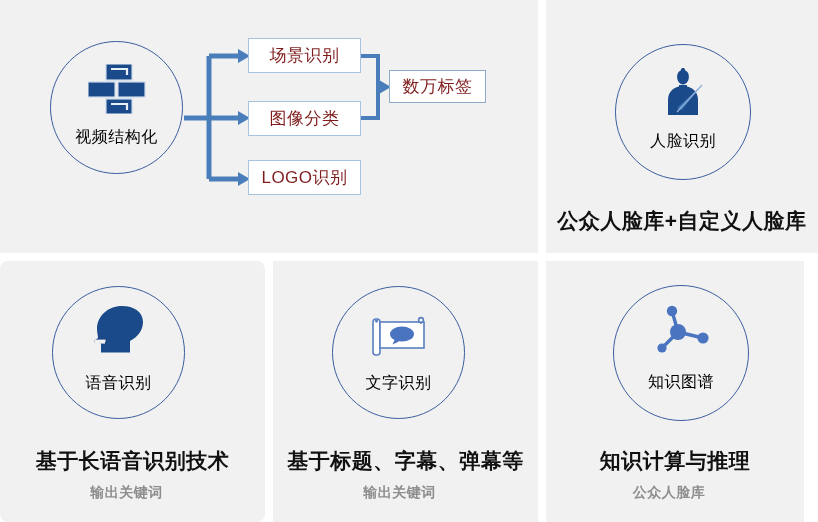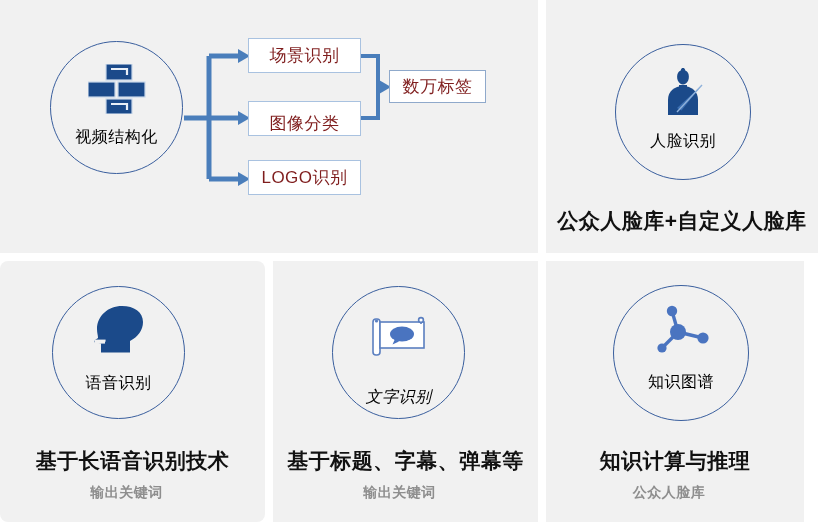--- a/index.html
+++ b/index.html
@@ -89,21 +89,21 @@
     border: 1.3px solid #a9c2e0;
     display: flex;
     align-items: center;
     justify-content: center;
     color: #7f1d1d;
     font-size: 17px;
     letter-spacing: 0.5px;
     white-space: nowrap;
   }
   #box-scene  { left: 248px; top: 38px;  width: 113px; height: 35px; }
-  #box-image  { left: 248px; top: 101px; width: 113px; height: 35px; align-items: flex-end; }
+  #box-image  { left: 248px; top: 101px; width: 113px; height: 35px; }
   #box-logo   { left: 248px; top: 160px; width: 113px; height: 35px; }
   #box-tags   { left: 389px; top: 70px;  width: 97px;  height: 33px; border-color: #8fa9cb; }
 
   
   #connectors {
     position: absolute;
     left: 0; top: 0;
     width: 538px; height: 253px;
     pointer-events: none;
   }
@@ -220,21 +220,21 @@
 
           <rect x="9" y="7" width="44" height="26" fill="#ffffff" stroke="#5b7fc0" stroke-width="1.6"></rect>
 
           <circle cx="50" cy="5" r="2.4" fill="#ffffff" stroke="#5b7fc0" stroke-width="1.6"></circle>
           <path d="M50 7 V9" stroke="#5b7fc0" stroke-width="1.6"></path>
 
           <ellipse cx="31" cy="19" rx="12" ry="7.5" fill="#4a74c0"></ellipse>
           <path d="M24 24 L21.5 29.5 L28 26.5 z" fill="#4a74c0"></path>
         </svg>
       </div>
-      <div class="circle-label" style="top:100px;font-style:italic;">文字识别</div>
+      <div class="circle-label" style="top:86px;">文字识别</div>
     </div>
     <div class="caption" style="top:186px;">基于标题、字幕、弹幕等</div>
     <div class="subcaption" style="top:223px;">输出关键词</div>
   </div>
 
   <div class="panel" id="panel-knowledge">
     <div class="circle" style="left:67px; top:24px; width:136px; height:136px;">
       <div class="circle-icon" style="top:16px;">
         <svg width="60" height="56" viewBox="0 0 60 56" aria-hidden="true">
           <g stroke="#4a74c0" stroke-width="3.4" fill="none">

